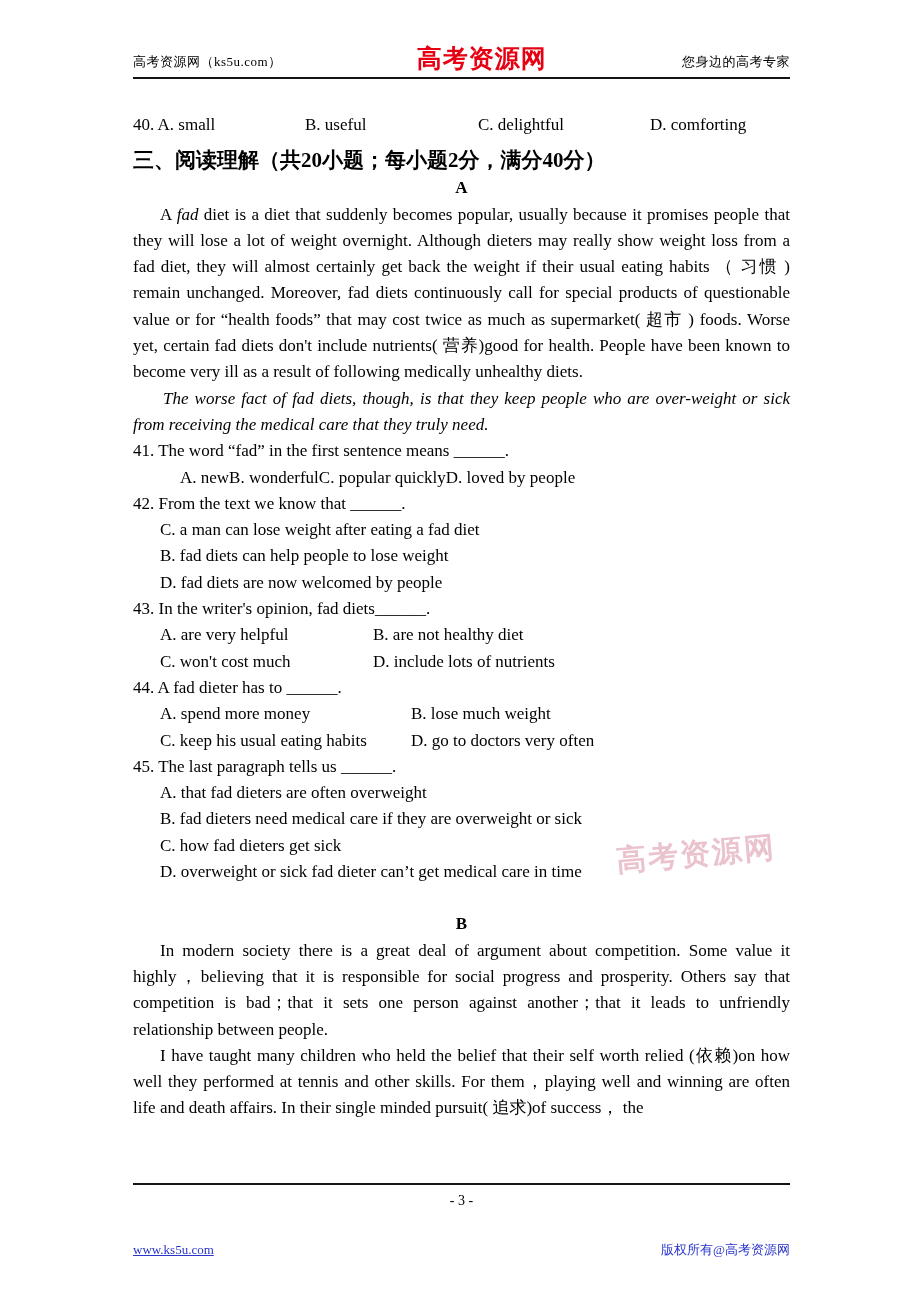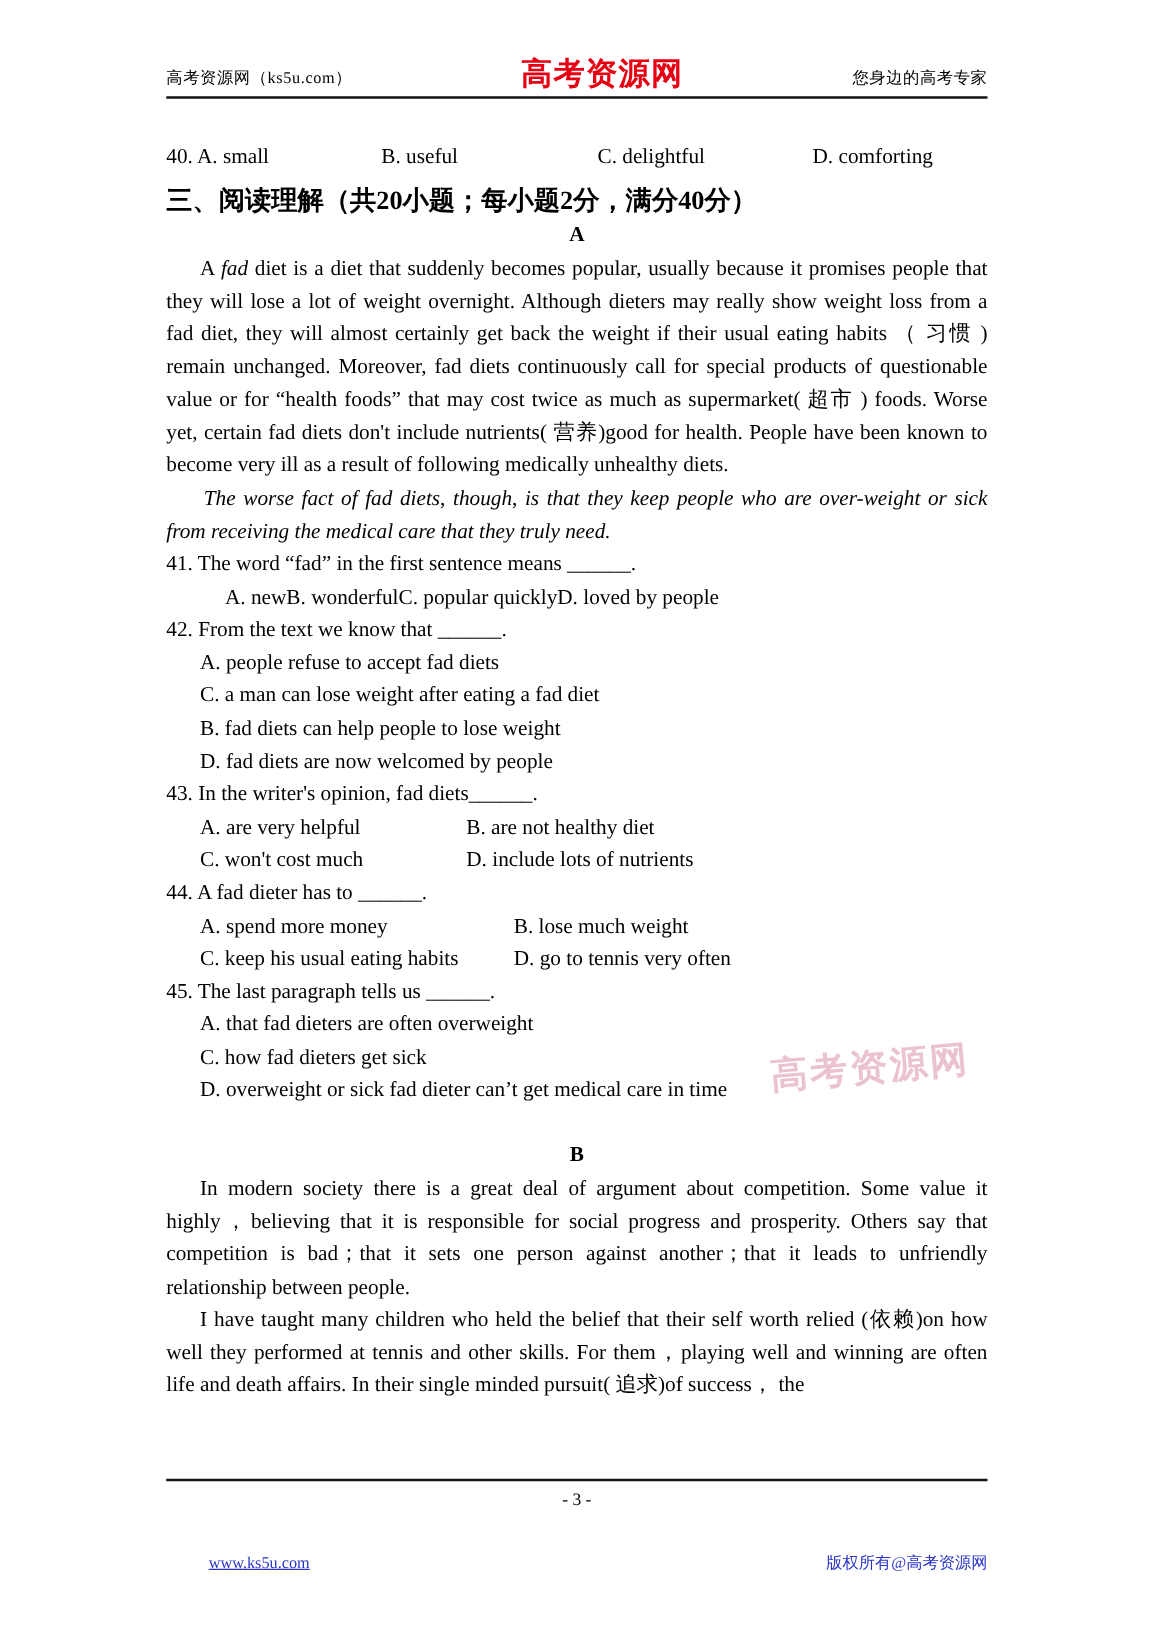--- a/index.html
+++ b/index.html
@@ -29,21 +29,21 @@
   .fad{font-style:italic;}
   .opts{padding-left:27px;}
   .opts-41{padding-left:47px;}
   .two-col{padding-left:27px;}
   .two-col .colA{display:inline-block;}
   .w213{width:213px;}
   .w251{width:251px;}
 
   
   .footer{position:absolute;top:1183px;left:133px;width:657px;border-top:2px solid #141414;padding-top:8px;display:flex;justify-content:space-between;align-items:baseline;z-index:1;}
-  .footer-link{color:#2a35c8;font-size:13px;text-decoration:underline;cursor:pointer;margin-left:34px;}
+  .footer-link{color:#2a35c8;font-size:13px;text-decoration:underline;cursor:pointer;}
   .footer-right{color:#2a35c8;font-size:13px;margin-top:48px;}
   .footer-page{position:absolute;left:0;right:0;top:8px;text-align:center;color:#000;font-size:14px;}
 </style>
 </head>
 <body>
 
 <div class="page">
 
   <div class="watermark">高考资源网</div>
 
@@ -67,35 +67,35 @@
     <div class="passage-label">A</div>
 
     <p class="ind27"><span>A </span><span class="fad">fad</span><span> diet is a diet that suddenly becomes popular, usually because it promises people that they will lose a lot of weight overnight. Although dieters may really show weight loss from a fad diet, they will almost certainly get back the weight if their usual eating habits （ 习惯 ) remain unchanged. Moreover, fad diets continuously call for special products of questionable value or for “health foods” that may cost twice as much as supermarket( 超市 ) foods. Worse yet, certain fad diets don't include nutrients( 营养)good for health. People have been known to become very ill as a result of following medically unhealthy diets.</span></p>
 
     <p class="ind30">The worse fact of fad diets, though, is that they keep people who are over-weight or sick from receiving the medical care that they truly need.</p>
 
     <p>41. The word “fad” in the first sentence means ______.</p>
     <p class="opts-41">A. newB. wonderfulC. popular quicklyD. loved by people</p>
 
     <p>42. From the text we know that ______.</p>
-    <p class="opts">A. people refuse to accept fad diets</p>
     <p class="opts">C. a man can lose weight after eating a fad diet</p>
     <p class="opts">B. fad diets can help people to lose weight</p>
     <p class="opts">D. fad diets are now welcomed by people</p>
 
     <p>43. In the writer's opinion, fad diets______.</p>
     <p class="two-col"><span class="colA w213">A. are very helpful</span><span>B. are not healthy diet</span></p>
     <p class="two-col"><span class="colA w213">C. won't cost much</span><span>D. include lots of nutrients</span></p>
 
     <p>44. A fad dieter has to ______.</p>
     <p class="two-col"><span class="colA w251">A. spend more money</span><span>B. lose much weight</span></p>
-    <p class="two-col"><span class="colA w251">C. keep his usual eating habits</span><span>D. go to tennis very often</span></p>
+    <p class="two-col"><span class="colA w251">C. keep his usual eating habits</span><span>D. go to doctors very often</span></p>
 
     <p>45. The last paragraph tells us ______.</p>
     <p class="opts">A. that fad dieters are often overweight</p>
+    <p class="opts">B. fad dieters need medical care if they are overweight or sick</p>
     <p class="opts">C. how fad dieters get sick</p>
     <p class="opts">D. overweight or sick fad dieter can’t get medical care in time</p>
 
     <div class="passage-label label-b">B</div>
 
     <p class="ind27">In modern society there is a great deal of argument about competition. Some value it highly，believing that it is responsible for social progress and prosperity. Others say that competition is bad；that it sets one person against another；that it leads to unfriendly relationship between people.</p>
     <p class="ind27">I have taught many children who held the belief that their self worth relied (依赖)on how well they performed at tennis and other skills. For them，playing well and winning are often life and death affairs. In their single minded pursuit( 追求)of success， the</p>
 
   </main>
 

